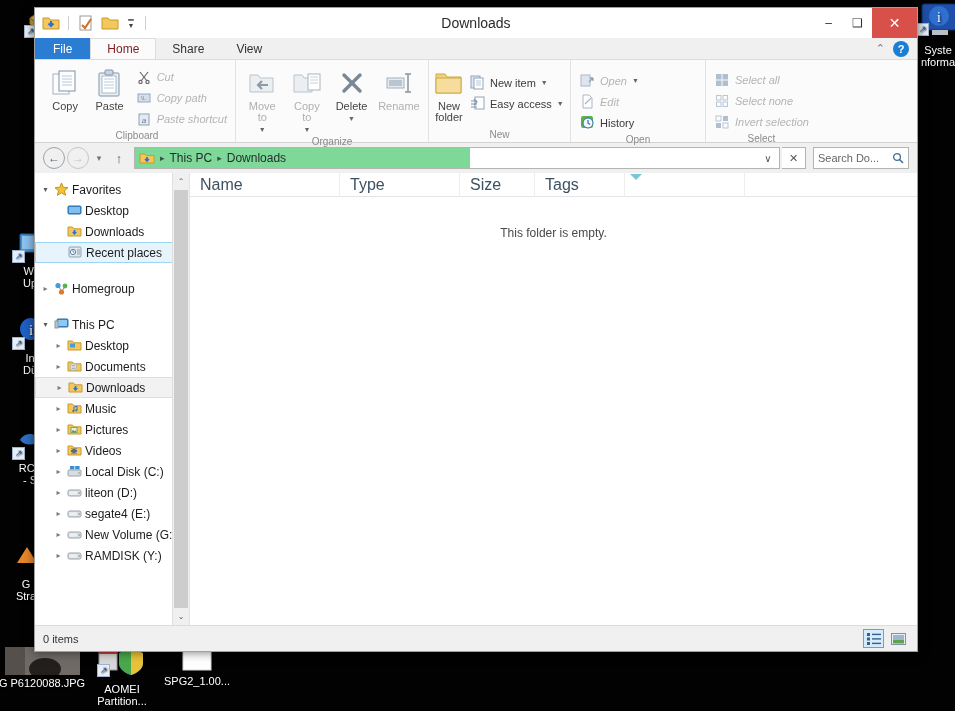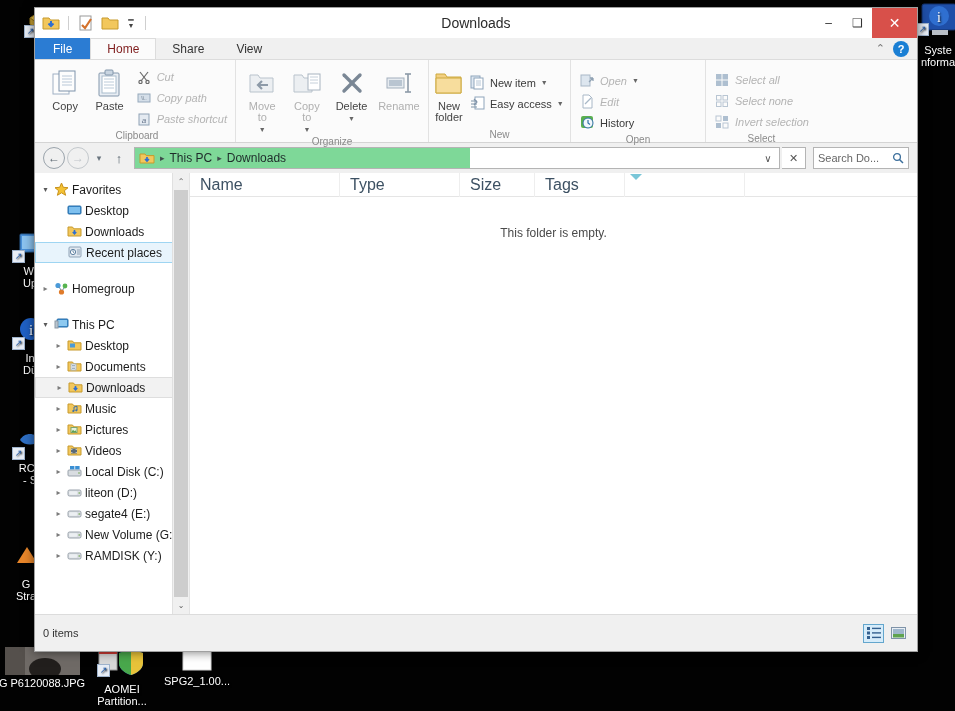--- a/index.html
+++ b/index.html
@@ -203,21 +203,21 @@
     border-top: 6px solid #79c6d8;
   }
   .emptymsg {
     flex: 1; display: flex; justify-content: center; padding-top: 29px;
     font-size: 12px; color: #4a4a4a;
   }
 
   
   .statusbar {
     height: 26px; background: #f0f0f0; border-top: 1px solid #dcdcdc;
-    display: flex; align-items: center; padding: 18px 8px; flex: none;
+    display: flex; align-items: center; padding: 12px 8px; flex: none;
   }
   .status-txt { font-size: 11px; color: #333; }
   .viewbtns { margin-left: auto; display: flex; gap: 4px; }
   .vbtn {
     width: 21px; height: 19px; display: flex; align-items: center;
     justify-content: center; border: 1px solid transparent;
   }
   .vbtn.active { background: #d6ecfa; border-color: #63a6cd; }
 
   svg { display: block; }

